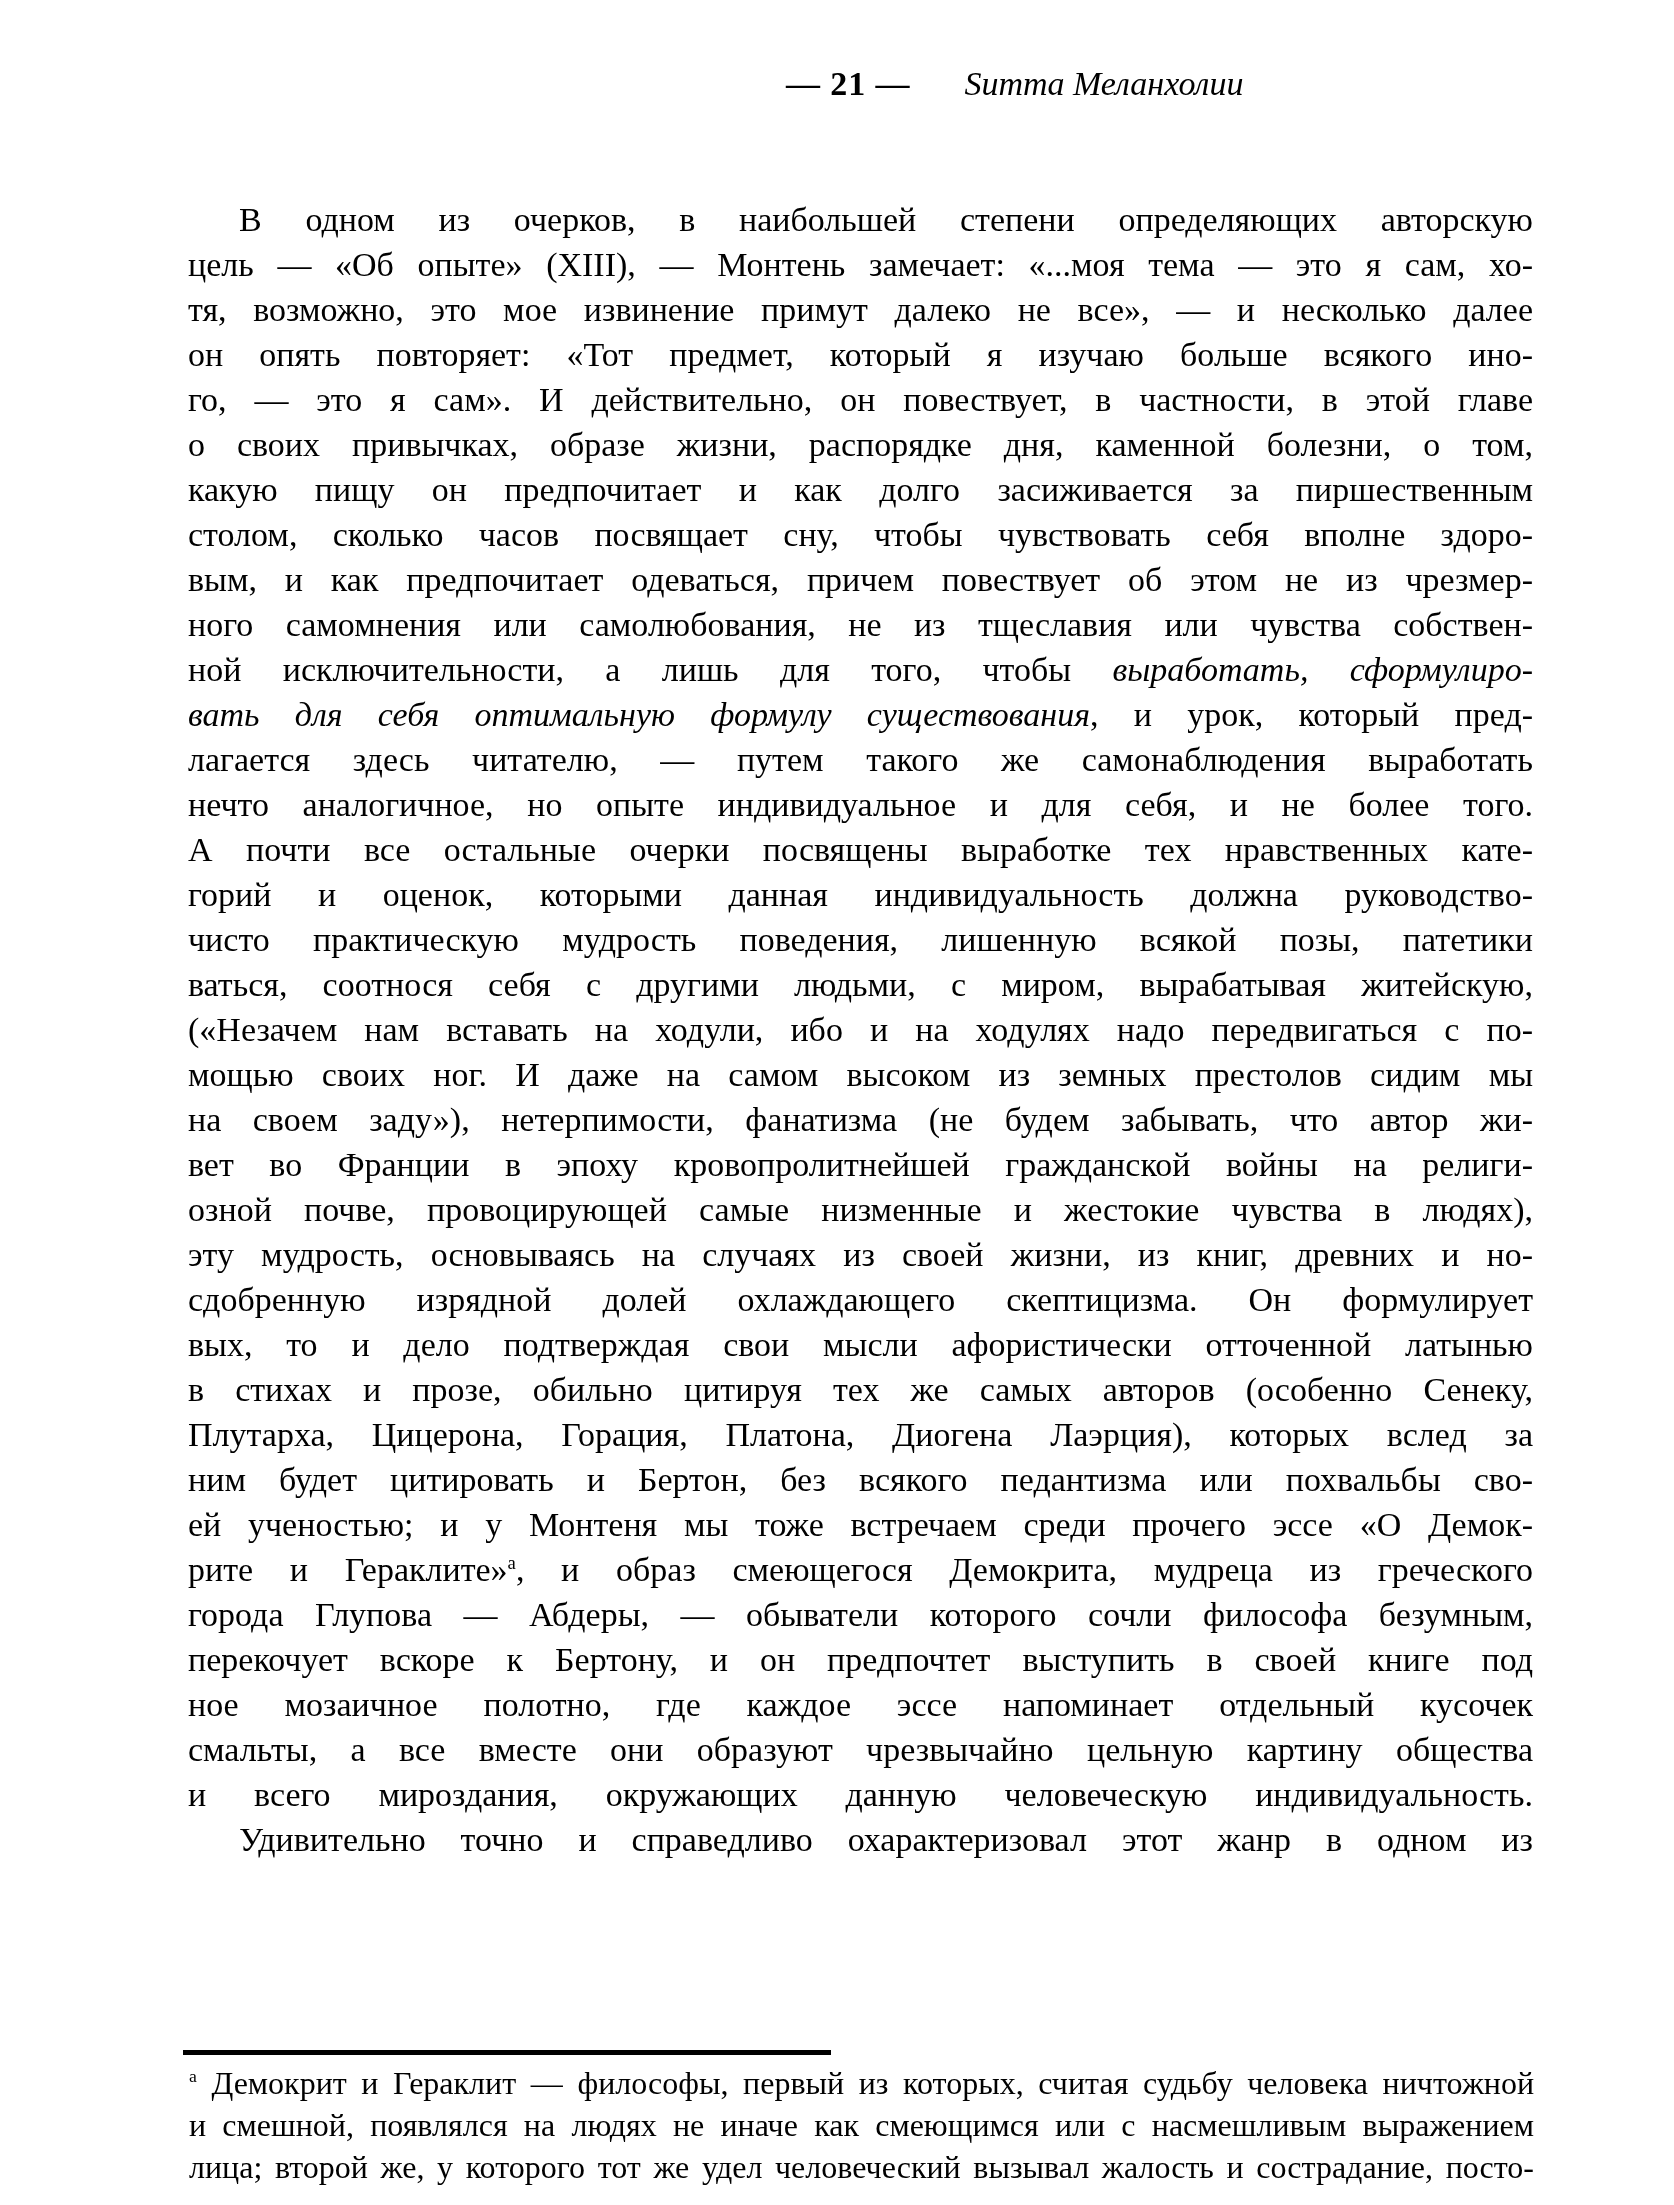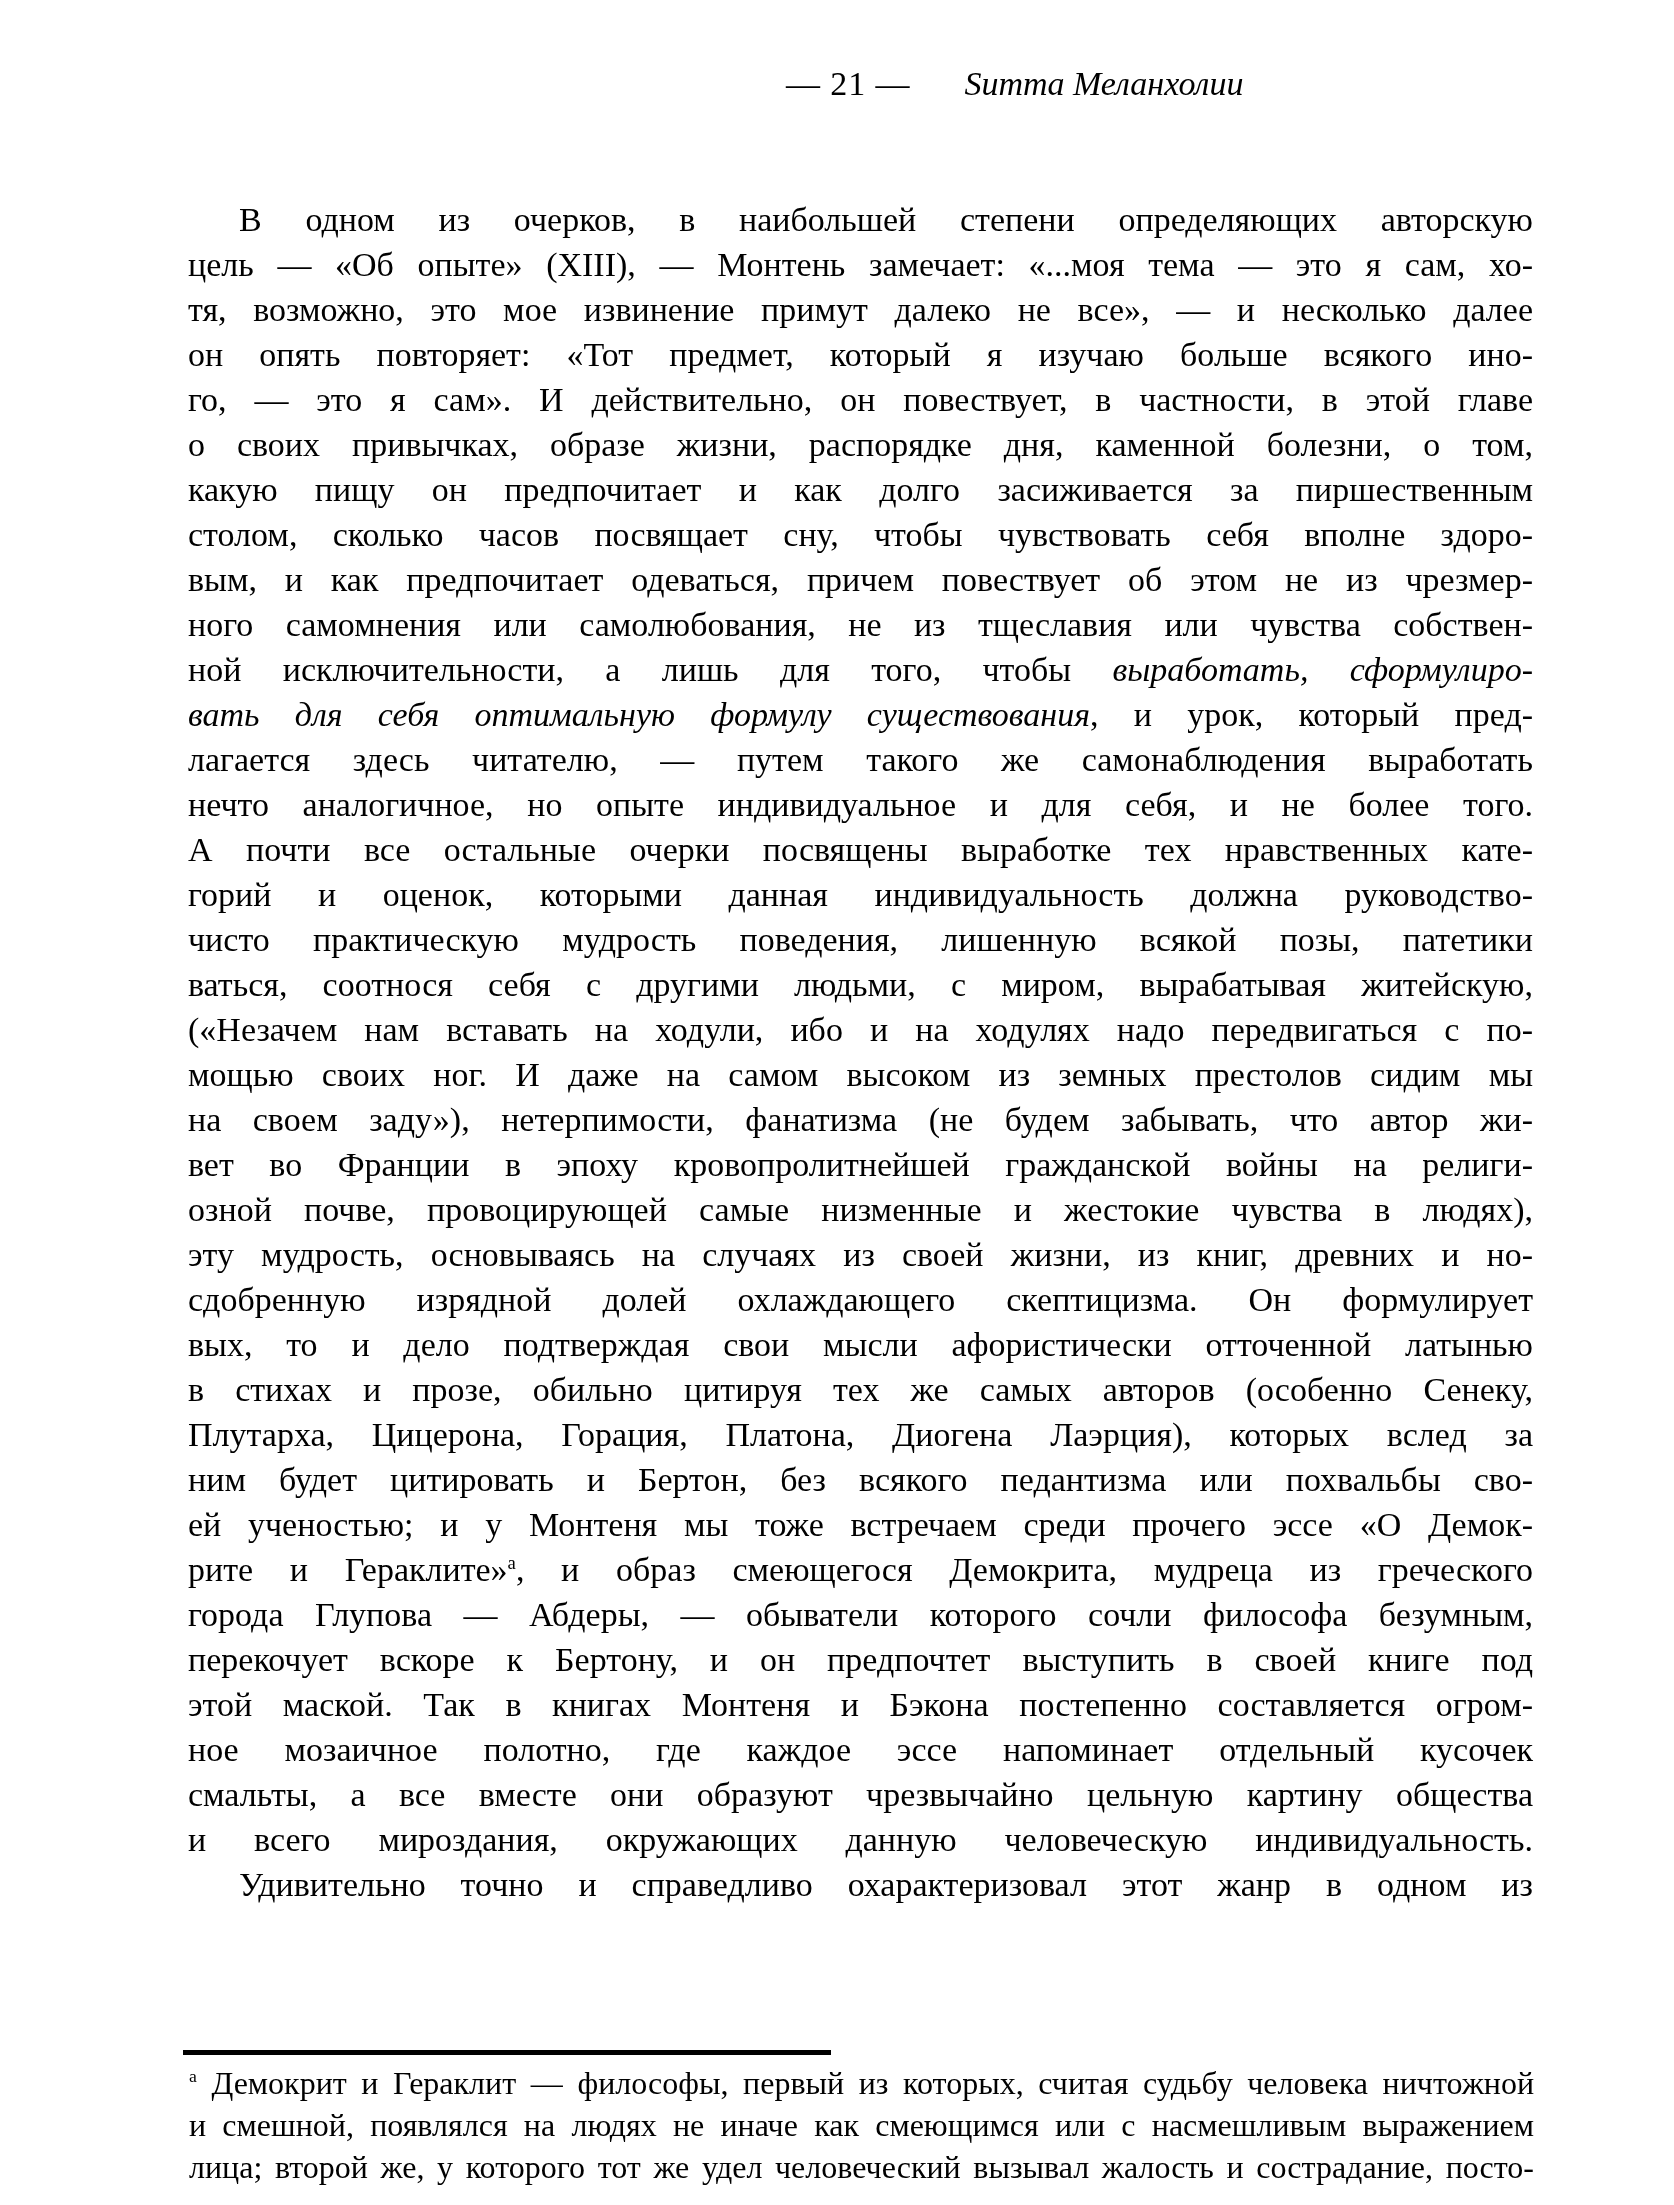--- a/index.html
+++ b/index.html
@@ -23,21 +23,21 @@
   
   .runhead {
     position: absolute;
     left: 786px;
     top: 67px;
     font-size: 34px;
     line-height: 1;
     white-space: nowrap;
   }
   .pageno {
-    font-weight: normal;
+    font-weight: bold;
     letter-spacing: 0.9px;
   }
   .runtitle {
     font-style: italic;
     margin-left: 54px;
   }
   
   .body-block {
     position: absolute;
     left: 188px;
@@ -118,21 +118,20 @@
       <div class="line"><span>эту мудрость, основываясь на случаях из своей жизни, из книг, древних и но-</span></div>
       <div class="line"><span>сдобренную изрядной долей охлаждающего скептицизма. Он формулирует</span></div>
       <div class="line"><span>вых, то и дело подтверждая свои мысли афористически отточенной латынью</span></div>
       <div class="line"><span>в стихах и прозе, обильно цитируя тех же самых авторов (особенно Сенеку,</span></div>
       <div class="line"><span>Плутарха, Цицерона, Горация, Платона, Диогена Лаэрция), которых вслед за</span></div>
       <div class="line"><span>ним будет цитировать и Бертон, без всякого педантизма или похвальбы сво-</span></div>
       <div class="line"><span>ей ученостью; и у Монтеня мы тоже встречаем среди прочего эссе «О Демок-</span></div>
       <div class="line"><span>рите и Гераклите»</span><sup>а</sup><span>, и образ смеющегося Демокрита, мудреца из греческого</span></div>
       <div class="line"><span>города Глупова — Абдеры, — обыватели которого сочли философа безумным,</span></div>
       <div class="line"><span>перекочует вскоре к Бертону, и он предпочтет выступить в своей книге под</span></div>
-      <div class="line"><span>этой маской. Так в книгах Монтеня и Бэкона постепенно составляется огром-</span></div>
       <div class="line"><span>ное мозаичное полотно, где каждое эссе напоминает отдельный кусочек</span></div>
       <div class="line"><span>смальты, а все вместе они образуют чрезвычайно цельную картину общества</span></div>
       <div class="line"><span>и всего мироздания, окружающих данную человеческую индивидуальность.</span></div>
       <div class="line ind"><span>Удивительно точно и справедливо охарактеризовал этот жанр в одном из</span></div>
     </div>
 
   <div class="footnote-rule"></div>
 
   <div class="footnote-block" id="footnote-lines">
       <div class="line"><sup>а</sup><span> Демокрит и Гераклит — философы, первый из которых, считая судьбу человека ничтожной</span></div>

